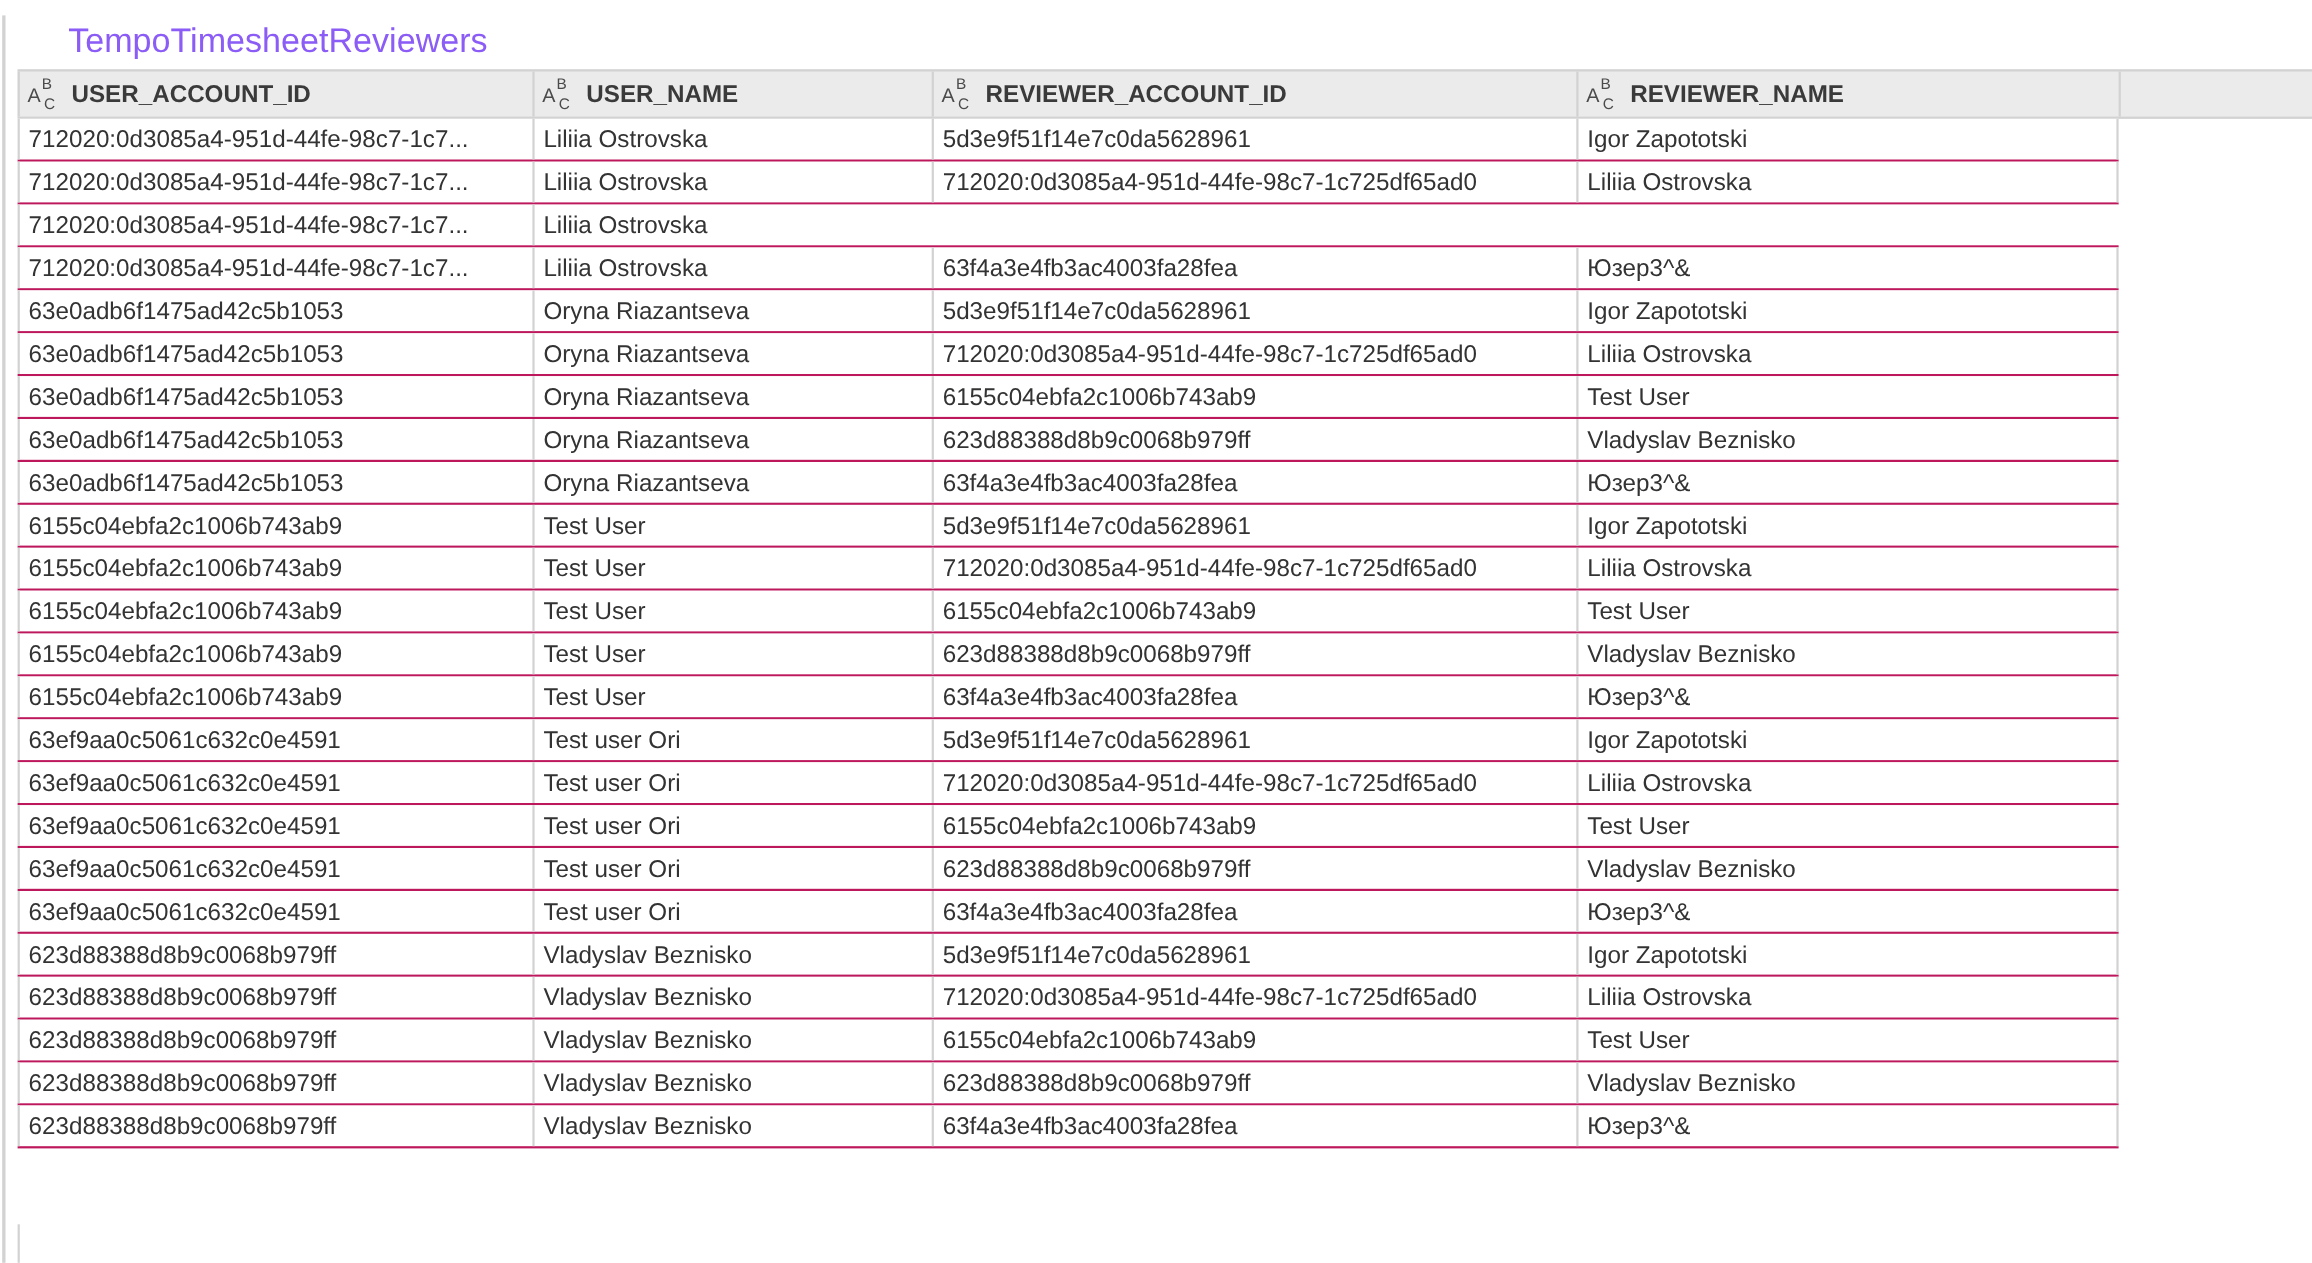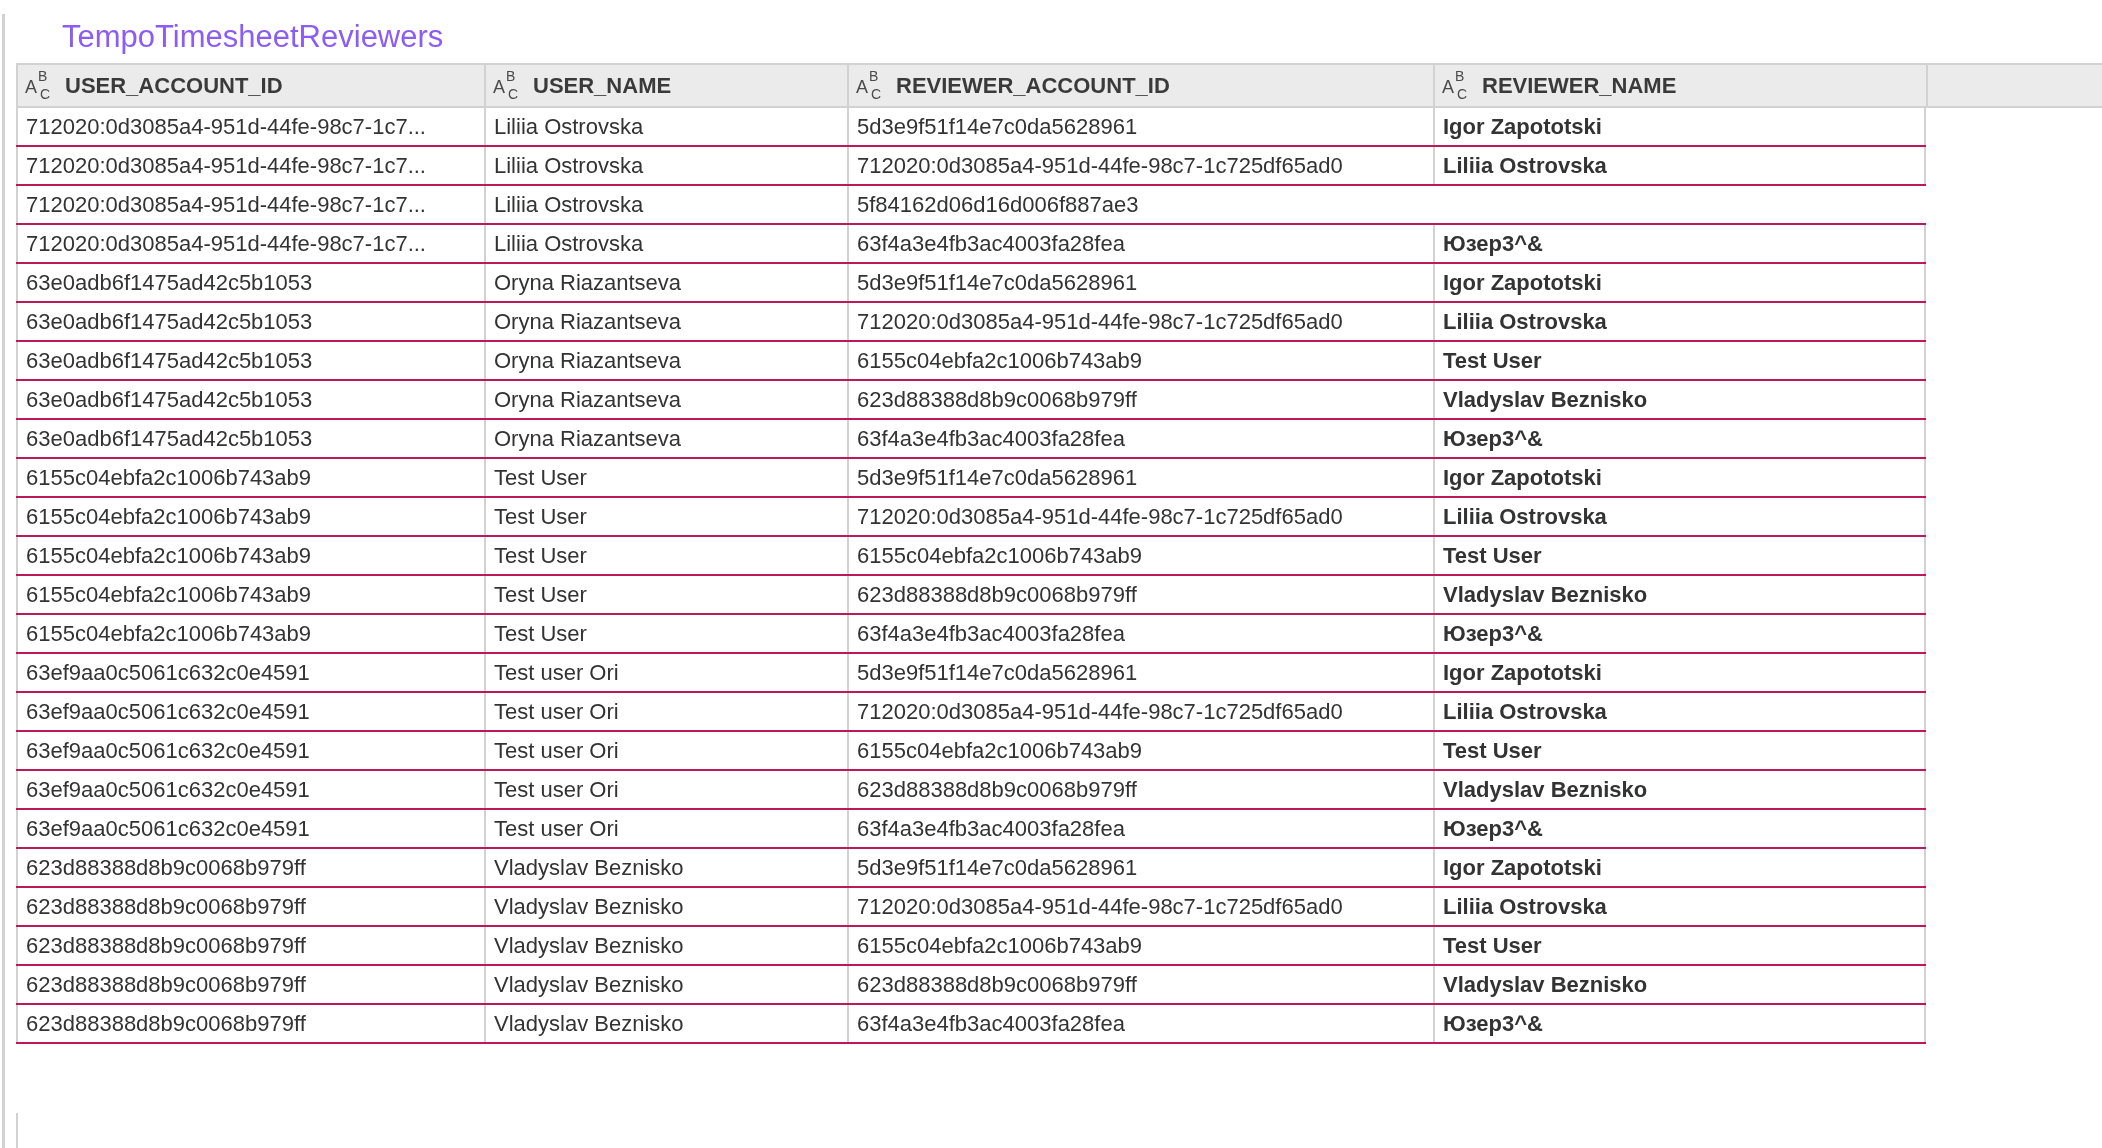--- a/index.html
+++ b/index.html
@@ -56,21 +56,21 @@
     color:#3a3a3a;
     padding-left:6px;
   }
   .header-cell .header-label{
     overflow:hidden;white-space:nowrap;
   }
   .col-0{width:468px;}
   .col-1{width:363px;}
   .col-2{width:586px;}
   .col-3{width:493px;}
-  .cell-last{border-right:2px solid #d2d2d2;font-weight:bold;}
+  .cell-last{border-right:2px solid #d2d2d2;}
   .col-filler{width:176px;border-left:2px solid #d2d2d2;box-sizing:border-box;}
   .abc-icon{
     position:relative;
     width:32px;height:36px;
     flex:0 0 32px;
     margin-right:9px;
     font-weight:400;
     color:#4a4a4a;
   }
   .abc-icon .l-a{position:absolute;left:1px;top:10px;font-size:18px;line-height:1;}
@@ -133,21 +133,20 @@
       </div>
       <div class="grid-row">
         <div class="grid-cell col-0">712020:0d3085a4-951d-44fe-98c7-1c7...</div>
         <div class="grid-cell col-1">Liliia Ostrovska</div>
         <div class="grid-cell col-2">712020:0d3085a4-951d-44fe-98c7-1c725df65ad0</div>
         <div class="grid-cell col-3 cell-last">Liliia Ostrovska</div>
       </div>
       <div class="grid-row">
         <div class="grid-cell col-0">712020:0d3085a4-951d-44fe-98c7-1c7...</div>
         <div class="grid-cell col-1">Liliia Ostrovska</div>
-        <div class="grid-cell col-2">5f84162d06d16d006f887ae3</div>
       </div>
       <div class="grid-row">
         <div class="grid-cell col-0">712020:0d3085a4-951d-44fe-98c7-1c7...</div>
         <div class="grid-cell col-1">Liliia Ostrovska</div>
         <div class="grid-cell col-2">63f4a3e4fb3ac4003fa28fea</div>
         <div class="grid-cell col-3 cell-last">Юзер3^&amp;</div>
       </div>
       <div class="grid-row">
         <div class="grid-cell col-0">63e0adb6f1475ad42c5b1053</div>
         <div class="grid-cell col-1">Oryna Riazantseva</div>

